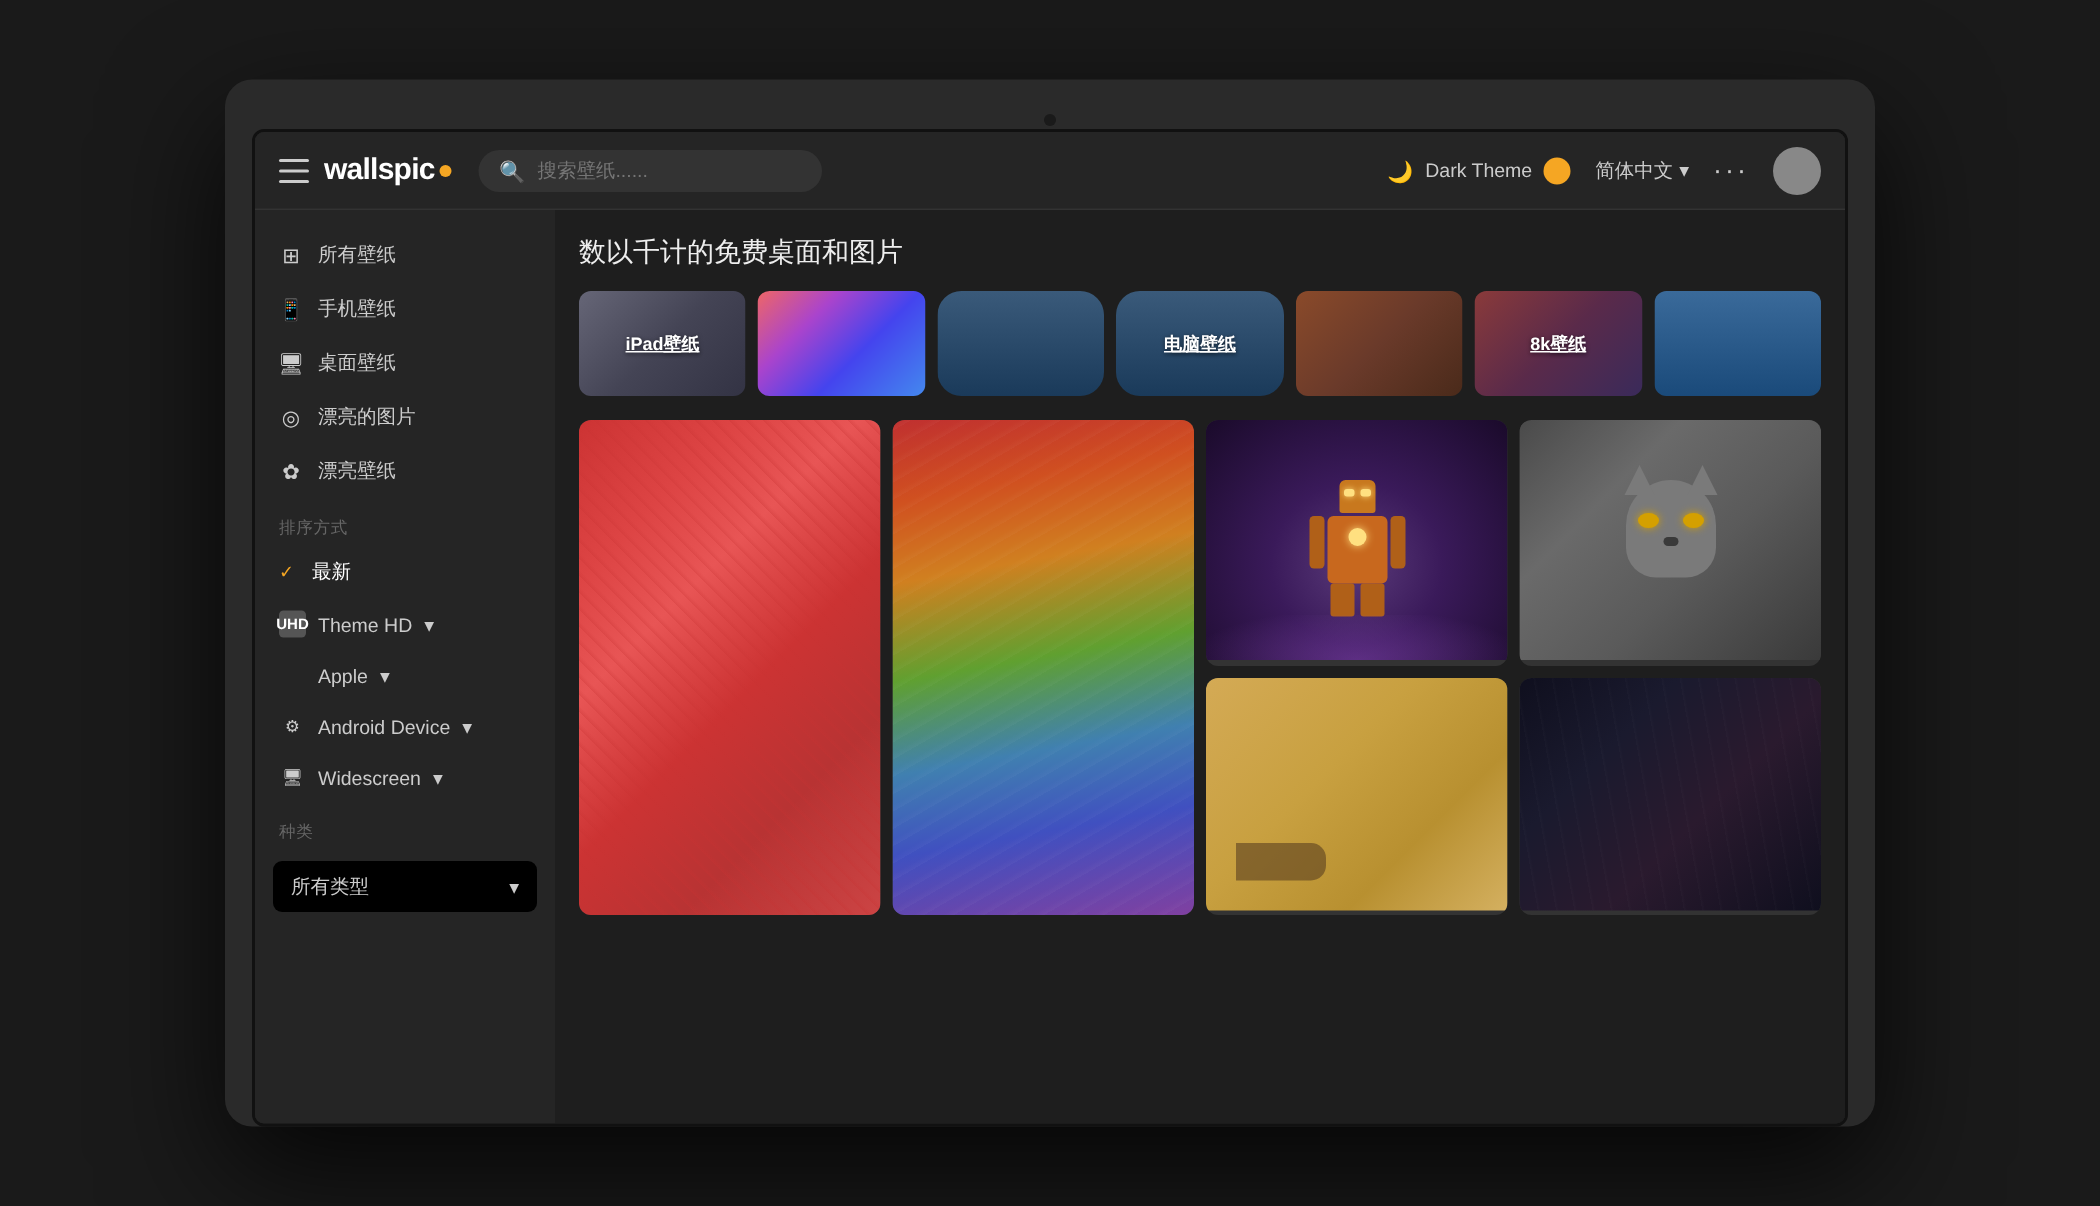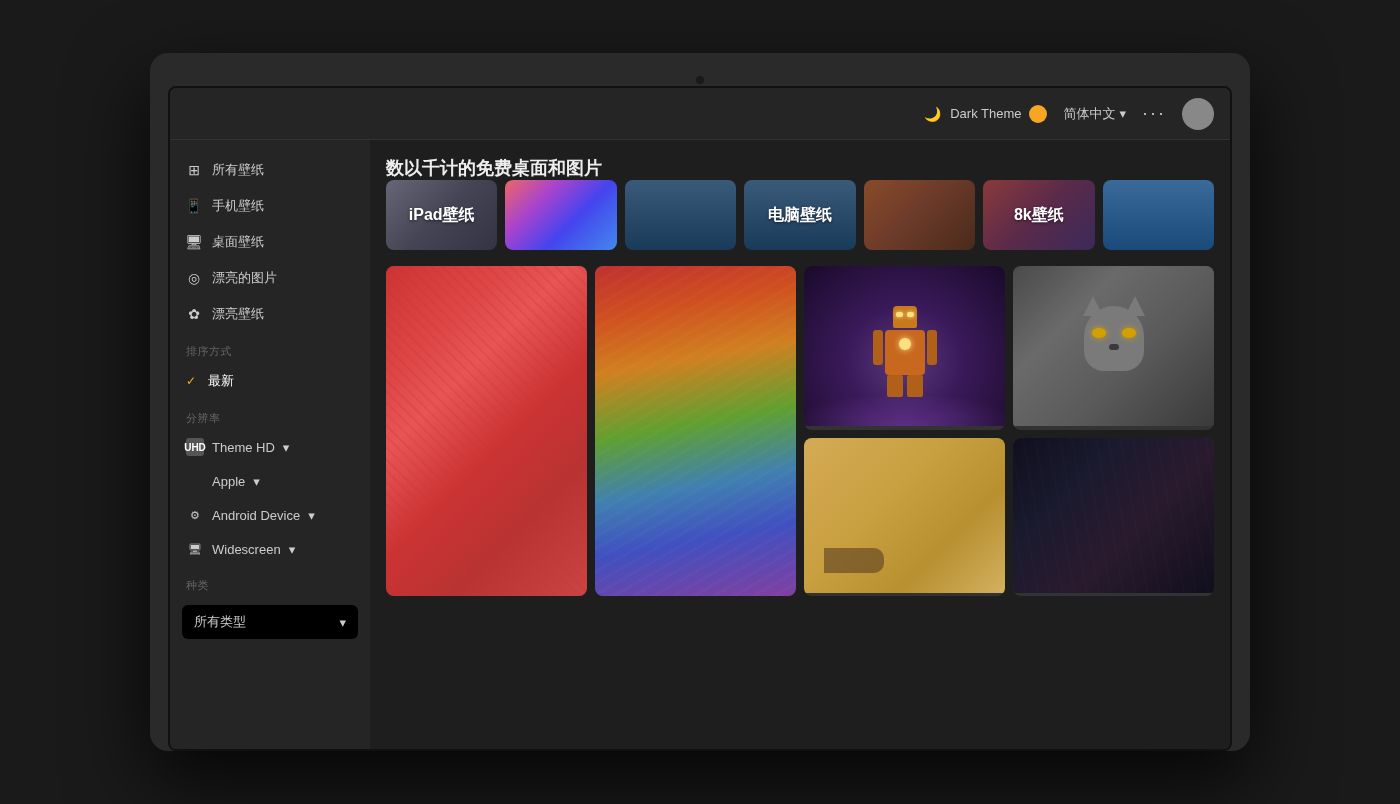--- a/index.html
+++ b/index.html
@@ -272,21 +272,22 @@
     .content-area {
       flex: 1;
       overflow-y: auto;
       padding: 16px;
       background: #1e1e1e;
     }
 
     .page-title {
       font-size: 18px;
       color: #eee;
-      font-weight: 700;
+      margin-bottom: 14px;
+      font-weight: 400;
     }
 
     
     .banner-row {
       display: flex;
       gap: 8px;
       margin-bottom: 16px;
     }
     .banner-item {
       flex: 1;
@@ -299,25 +300,26 @@
     .banner-bg {
       width: 100%;
       height: 100%;
       display: flex;
       align-items: center;
       justify-content: center;
       position: relative;
     }
     .banner-label {
       color: #fff;
-      font-size: 16px;
+      font-size: 12px;
       font-weight: 600;
       text-shadow: 0 1px 3px rgba(0,0,0,0.6);
       position: relative;
       z-index: 1;
+      text-decoration: underline;
     }
 
     
     .wallpaper-grid {
       display: grid;
       grid-template-columns: repeat(4, 1fr);
       gap: 8px;
     }
 
     .wallpaper-item {
@@ -330,20 +332,21 @@
 
     
     .banner-ipad {
       background: linear-gradient(135deg, #667 0%, #445 50%, #334 100%);
     }
     .banner-colorful {
       background: linear-gradient(135deg, #e66 0%, #a4c 30%, #44e 60%, #48e 100%);
     }
     .banner-city {
       background: linear-gradient(180deg, #3a5a7a 0%, #2a4a6a 50%, #1a3a5a 100%);
+      border-radius: 16px;
     }
     .banner-avengers {
       background: linear-gradient(135deg, #8a4a2a 0%, #6a3a2a 50%, #4a2a1a 100%);
     }
     .banner-8k {
       background: linear-gradient(135deg, #8a3a3a 0%, #5a2a4a 50%, #3a2a5a 100%);
     }
     .banner-city2 {
       background: linear-gradient(180deg, #3a6a9a 0%, #2a5a8a 50%, #1a4a7a 100%);
     }
@@ -381,20 +384,35 @@
 <body>
 
 <div class="laptop-outer">
   <div class="laptop-notch-top">
     <div class="camera-dot"></div>
   </div>
   <div class="laptop-screen">
     <div class="app-window">
 
       <div class="header">
+        <div class="header-left">
+          <div class="hamburger-icon">
+            <span></span>
+              <span></span>
+              <span></span>
+          </div>
+          <div class="logo">
+            <span>wallspic</span>
+              <span class="logo-dot"></span>
+          </div>
+          <div class="search-bar">
+            <span class="search-icon-wrap">🔍</span>
+            <input class="search-input" type="text" placeholder="搜索壁纸......" style="">
+          </div>
+        </div>
         <div class="header-right">
           <div class="dark-theme-toggle">
             <span class="moon-icon">🌙</span>
             <span>Dark Theme</span>
             <div class="toggle-dot"></div>
           </div>
           <div class="lang-selector">
             <span>简体中文</span>
             <span>▾</span>
           </div>
@@ -427,21 +445,20 @@
             <span>漂亮壁纸</span>
           </div>
 
           <div class="sidebar-section-title">排序方式</div>
 
           <div class="sidebar-item active">
             <span class="checkmark">✓</span>
             <span>最新</span>
           </div>
 
-          <div class="sidebar-section-title">分辨率</div>
 
           <div class="sidebar-resolution-item">
             <span class="res-icon" style="font-size:10px;background:#555;border-radius:3px;padding:2px 3px;color:#fff;font-weight:700;">UHD</span>
             <span>Theme HD</span>
             <span class="arrow">▾</span>
           </div>
           <div class="sidebar-resolution-item">
             <span class="res-icon"></span>
             <span>Apple</span>
             <span class="arrow">▾</span>

